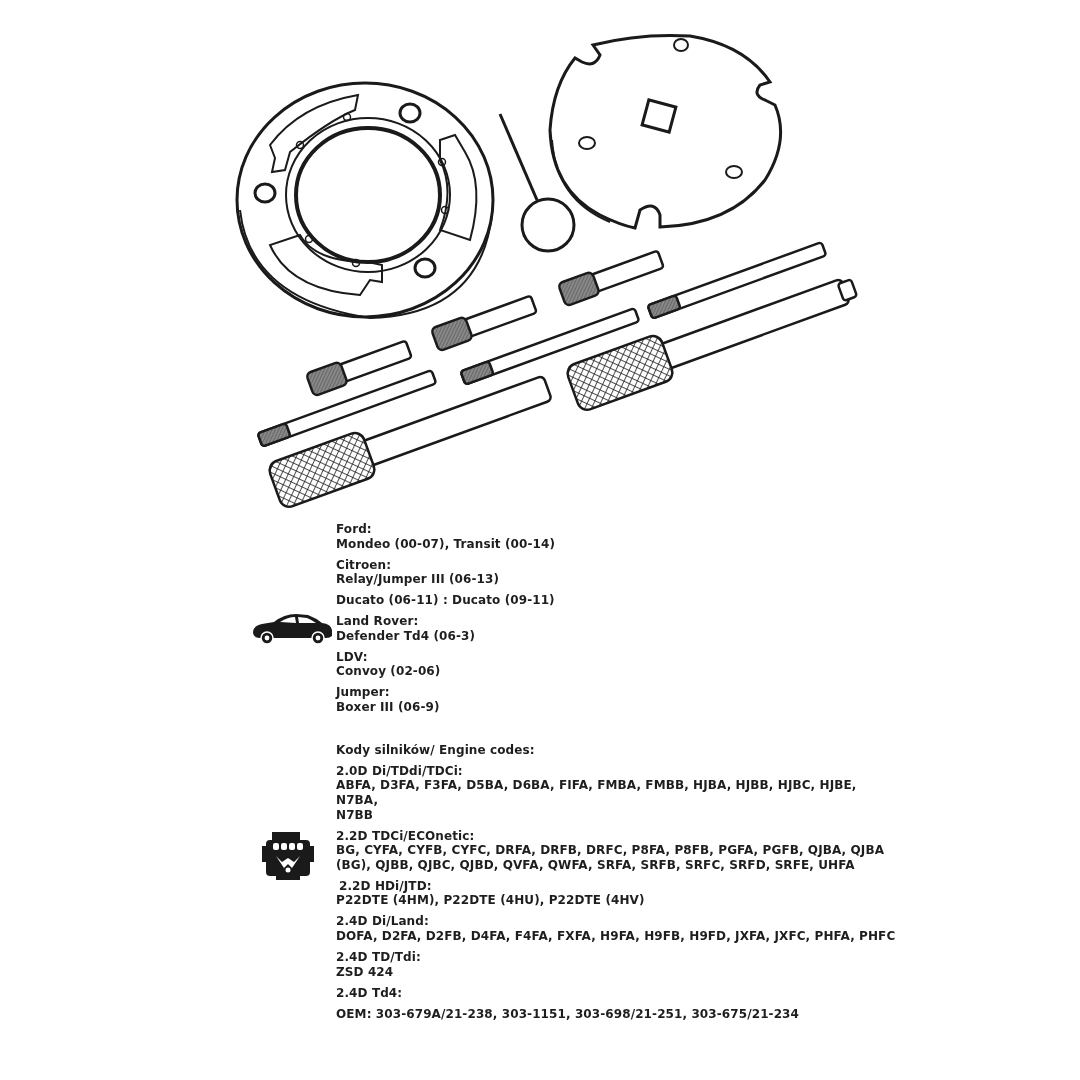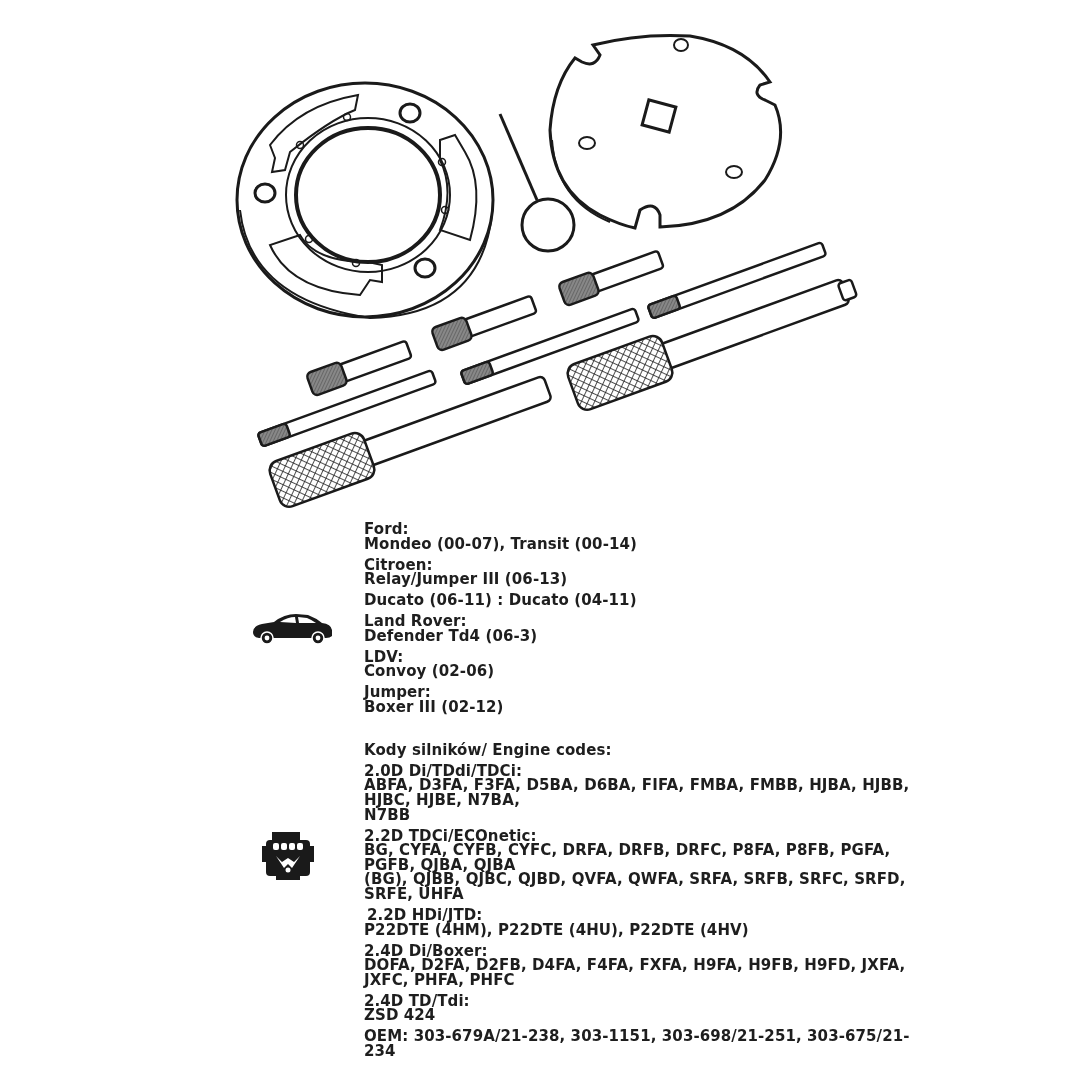--- a/index.html
+++ b/index.html
@@ -2,22 +2,22 @@
 <html><head>
 <meta charset="utf-8">
 <style>
   html, body { margin:0; padding:0; background:#ffffff; }
   body { width:1080px; height:1080px; position:relative; overflow:hidden;
          font-family:"DejaVu Sans", sans-serif; color:#1e1e1e; }
   #illustration { position:absolute; left:0; top:0; width:1080px; height:520px; }
   .icon { position:absolute; }
   #car-icon { left:250px; top:610px; width:84px; height:36px; }
   #engine-icon { left:262px; top:828px; width:52px; height:54px; }
-  .textcol { position:absolute; left:364px; top:522px; width:560px;
-             font-size:15px; font-weight:bold; line-height:14.6px; letter-spacing:0.1px; }
+  .textcol { position:absolute; left:336px; top:522px; width:560px;
+             font-size:12px; font-weight:bold; line-height:14.6px; letter-spacing:0.1px; }
   .blk { margin-bottom:6.4px; }
   .blk .h, .blk .v { display:block; white-space:pre-wrap; }
   .gap { height:22px; }
   .indent { padding-left:3px; }
 </style>
 </head>
 <body>
 
 <svg id="illustration" viewBox="0 0 1080 520" xmlns="http://www.w3.org/2000/svg">
   <defs>
@@ -138,33 +138,33 @@
 <div class="textcol">
   <div class="blk">
     <span class="h">Ford:</span>
     <span class="v">Mondeo (00-07), Transit (00-14)</span>
   </div>
   <div class="blk">
     <span class="h">Citroen:</span>
     <span class="v">Relay/Jumper III (06-13)</span>
   </div>
   <div class="blk">
-    <span class="v">Ducato (06-11) : Ducato (04-11)</span>
+    <span class="v">Ducato (06-11) : Ducato (09-11)</span>
   </div>
   <div class="blk">
     <span class="h">Land Rover:</span>
     <span class="v">Defender Td4 (06-3)</span>
   </div>
   <div class="blk">
     <span class="h">LDV:</span>
     <span class="v">Convoy (02-06)</span>
   </div>
   <div class="blk">
     <span class="h">Jumper:</span>
-    <span class="v">Boxer III (02-12)</span>
+    <span class="v">Boxer III (06-9)</span>
   </div>
 
   <div class="gap"></div>
 
   <div class="blk">
     <span class="h">Kody silników/ Engine codes:</span>
   </div>
   <div class="blk">
     <span class="h">2.0D Di/TDdi/TDCi:</span>
     <span class="v">ABFA, D3FA, F3FA, D5BA, D6BA, FIFA, FMBA, FMBB, HJBA, HJBB, HJBC, HJBE, N7BA,
@@ -173,25 +173,26 @@
   <div class="blk">
     <span class="h">2.2D TDCi/ECOnetic:</span>
     <span class="v">BG, CYFA, CYFB, CYFC, DRFA, DRFB, DRFC, P8FA, P8FB, PGFA, PGFB, QJBA, QJBA
 (BG), QJBB, QJBC, QJBD, QVFA, QWFA, SRFA, SRFB, SRFC, SRFD, SRFE, UHFA</span>
   </div>
   <div class="blk">
     <span class="h indent">2.2D HDi/JTD:</span>
     <span class="v">P22DTE (4HM), P22DTE (4HU), P22DTE (4HV)</span>
   </div>
   <div class="blk">
-    <span class="h">2.4D Di/Boxer:</span>
+    <span class="h">2.4D Di/Land:</span>
     <span class="v">DOFA, D2FA, D2FB, D4FA, F4FA, FXFA, H9FA, H9FB, H9FD, JXFA, JXFC, PHFA, PHFC</span>
   </div>
   <div class="blk">
     <span class="h">2.4D TD/Tdi:</span>
     <span class="v">ZSD 424</span>
   </div>
   <div class="blk">
+    <span class="h">2.4D Td4:</span>
   </div>
   <div class="blk">
     <span class="h">OEM: 303-679A/21-238, 303-1151, 303-698/21-251, 303-675/21-234</span>
   </div>
 </div>
 
 </body></html>

